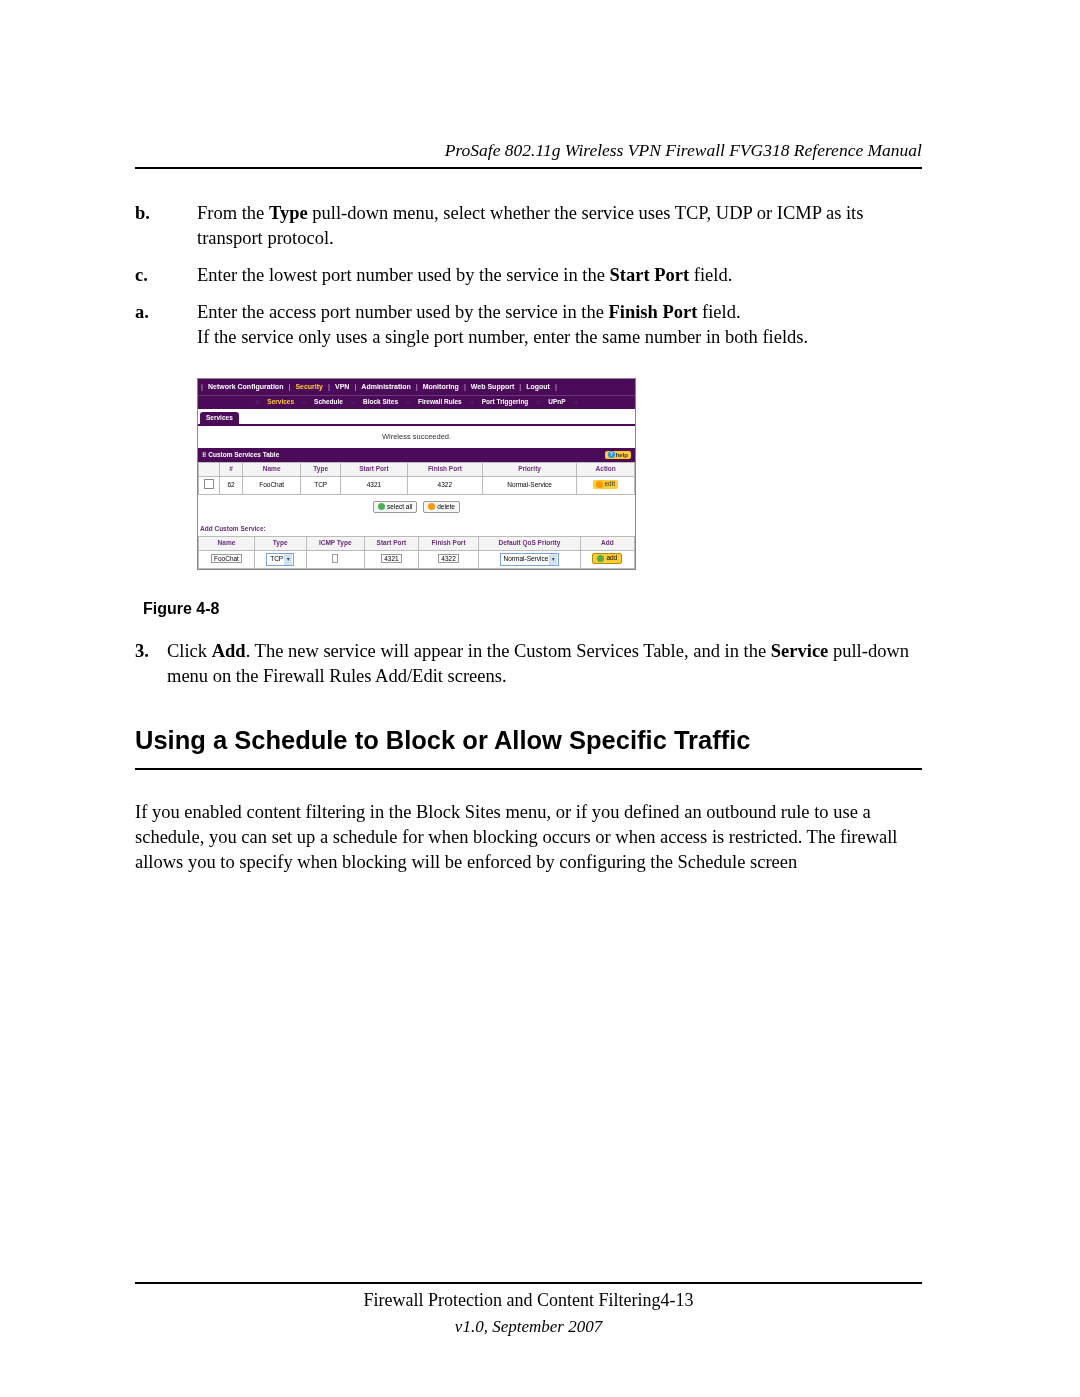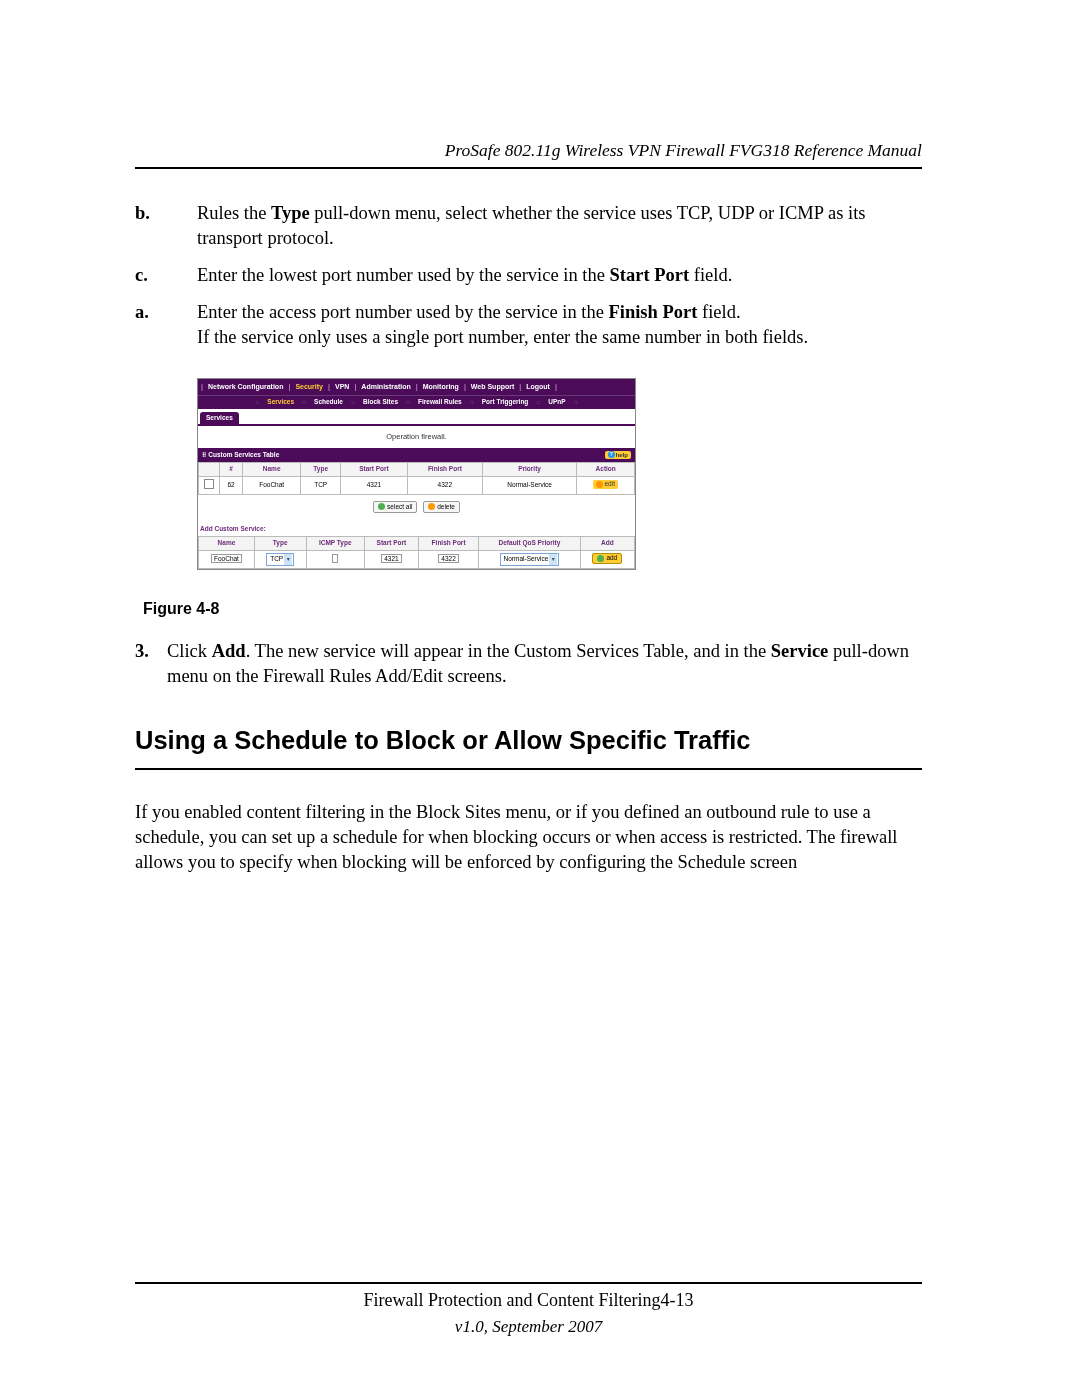--- a/index.html
+++ b/index.html
@@ -277,21 +277,21 @@
 <body>
 
 <div class="page">
   <div class="header-title">ProSafe 802.11g Wireless VPN Firewall FVG318 Reference Manual</div>
   <div class="header-rule"></div>
 
   <div class="body">
     <div class="ol-item">
       <div class="ol-label">b.</div>
       <div class="ol-content">
-        <span>Rules the </span><span class="b">Type</span><span> pull-down menu, select whether the service uses TCP, UDP or ICMP as its transport protocol.</span>
+        <span>From the </span><span class="b">Type</span><span> pull-down menu, select whether the service uses TCP, UDP or ICMP as its transport protocol.</span>
       </div>
     </div>
     <div class="ol-item">
       <div class="ol-label">c.</div>
       <div class="ol-content">
         <span>Enter the lowest port number used by the service in the </span><span class="b">Start Port</span><span> field.</span>
       </div>
     </div>
     <div class="ol-item">
       <div class="ol-label">a.</div>
@@ -345,21 +345,21 @@
           <div class="item"><span>Firewall Rules</span></div>
           <span class="dot">::</span>
           <div class="item"><span>Port Triggering</span></div>
           <span class="dot">::</span>
           <div class="item"><span>UPnP</span></div>
           <span class="dot">::</span>
         </div>
         <div class="tabbar">
           <div class="tab">Services</div>
         </div>
-        <div class="statusbar">Operation firewall.</div>
+        <div class="statusbar">Wireless succeeded.</div>
         <div class="section-head">
           <span>
             <span style="font-size:6px;">⠿</span>
             <span>Custom Services Table</span>
           </span>
           <span class="help-badge">
             <span class="icon-circle ic-q">?</span>
             <span>help</span>
           </span>
         </div>

